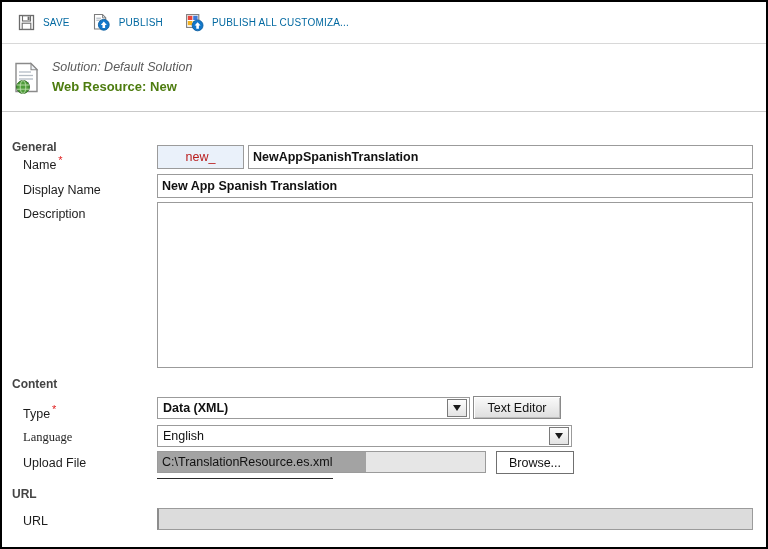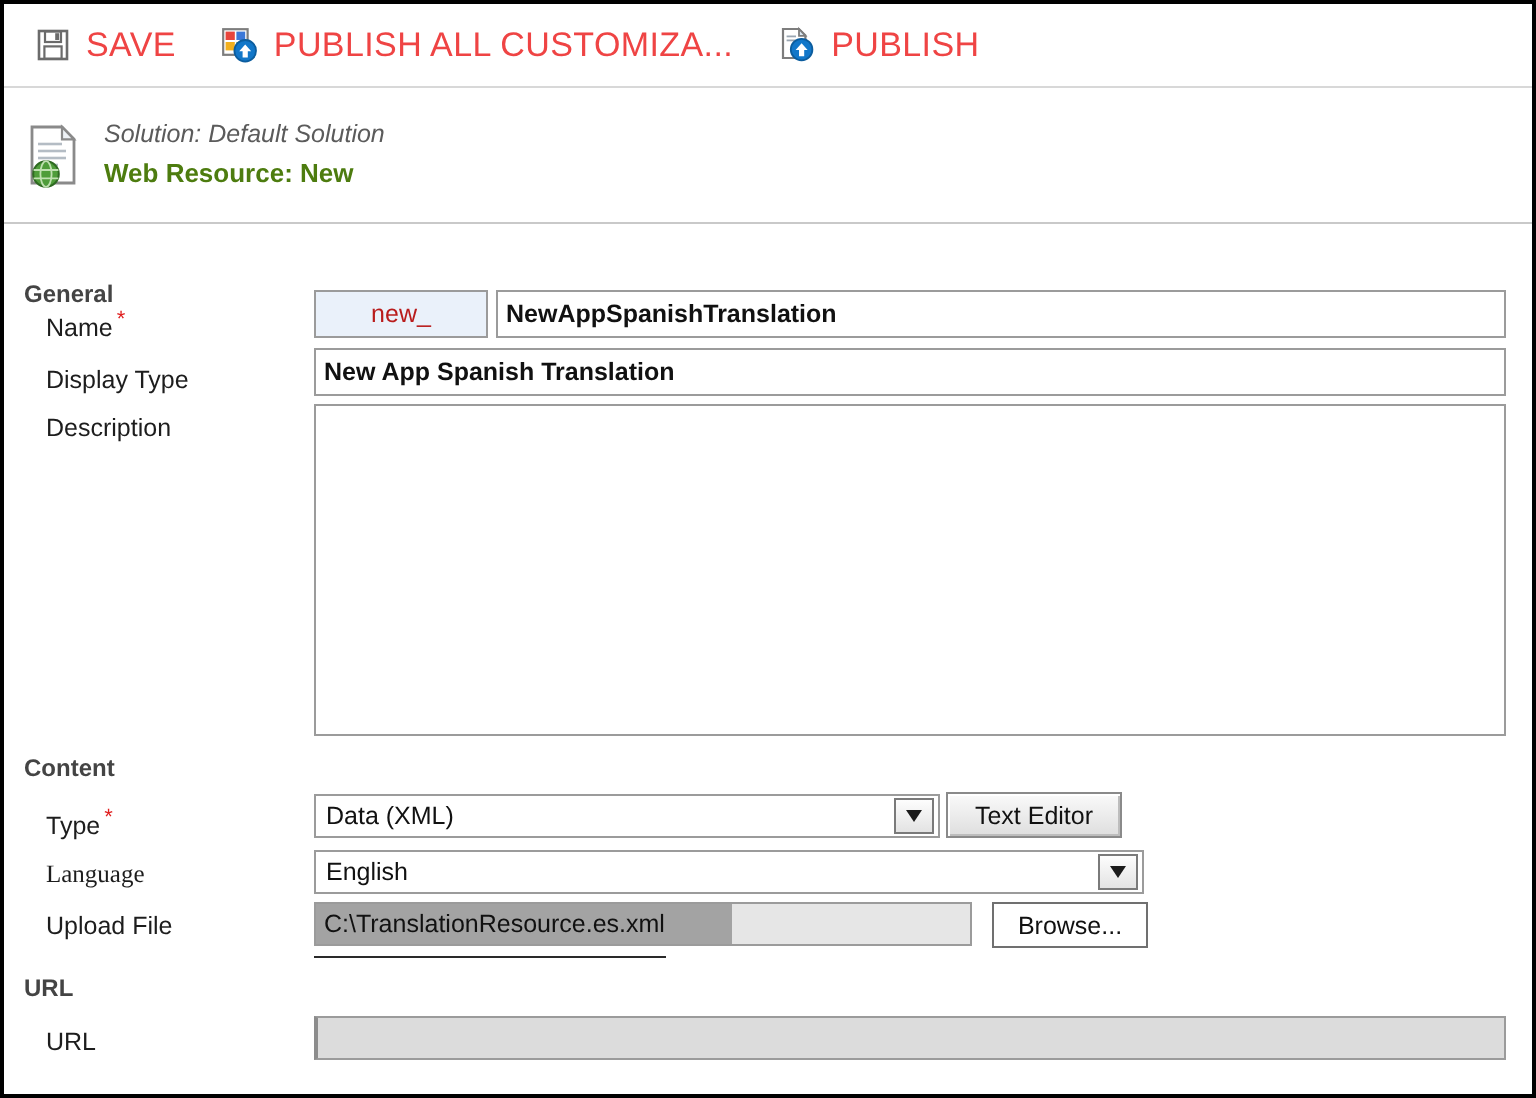--- a/index.html
+++ b/index.html
@@ -35,22 +35,22 @@
   }
   .tb-btn {
     display: flex;
     align-items: center;
     height: 28px;
     margin-right: 22px;
     cursor: default;
     user-select: none;
   }
   .tb-btn .tb-label {
-    font-size: 17px;
-    color: #ef4444;
+    font-size: 10px;
+    color: #0369a1;
     letter-spacing: 0.2px;
     margin-left: 7px;
     white-space: nowrap;
   }
   .icon-wrap {
     width: 20px;
     height: 20px;
     display: inline-flex;
     align-items: center;
     justify-content: center;
@@ -275,51 +275,51 @@
     <div class="tb-btn">
       <span class="icon-wrap">
         <svg width="17" height="17" viewBox="0 0 17 17">
           <rect x="1.5" y="1.5" width="14" height="14" fill="#ffffff" stroke="#6b6b6b" stroke-width="1.3"></rect>
           <rect x="4.5" y="1.8" width="8" height="5.2" fill="#ffffff" stroke="#6b6b6b" stroke-width="1.1"></rect>
           <rect x="9.6" y="2.6" width="2" height="3.4" fill="#6b6b6b"></rect>
           <rect x="4.2" y="9.2" width="8.6" height="6.1" fill="#ffffff" stroke="#6b6b6b" stroke-width="1.1"></rect>
         </svg>
       </span>
       <span class="tb-label">SAVE</span>
+    </div>
+
+    <div class="tb-btn">
+      <span class="icon-wrap">
+        <svg width="19" height="19" viewBox="0 0 19 19">
+          <path d="M2.5 1.5 h8 l3.2 3.2 v11.3 h-11.2 z" fill="#ffffff" stroke="#7d7d7d" stroke-width="1.1"></path>
+          <path d="M10.5 1.5 v3.4 h3.2 z" fill="#dbe7f2" stroke="#7d7d7d" stroke-width="0.9"></path>
+          <line x1="4.3" y1="5.2" x2="9" y2="5.2" stroke="#9aa6b2" stroke-width="0.9"></line>
+          <line x1="4.3" y1="7.2" x2="9" y2="7.2" stroke="#9aa6b2" stroke-width="0.9"></line>
+          <circle cx="11.8" cy="11.8" r="5.4" fill="#1277c9" stroke="#0c5d9e" stroke-width="0.9"></circle>
+          <path d="M11.8 8.6 l3 3.4 h-1.7 v3.1 h-2.6 v-3.1 h-1.7 z" fill="#ffffff"></path>
+        </svg>
+      </span>
+      <span class="tb-label">PUBLISH</span>
     </div>
 
     <div class="tb-btn">
       <span class="icon-wrap">
         <svg width="19" height="19" viewBox="0 0 19 19">
           <rect x="1.6" y="1.6" width="12.2" height="12.8" fill="#ffffff" stroke="#7d7d7d" stroke-width="1.1"></rect>
           <rect x="2.8" y="2.8" width="4.6" height="4.2" fill="#e8453c"></rect>
           <rect x="8.2" y="2.8" width="4.4" height="4.2" fill="#3c78d8"></rect>
           <rect x="2.8" y="8" width="4.6" height="4.2" fill="#f2b01e"></rect>
           <rect x="8.2" y="8" width="4.4" height="4.2" fill="#5aa84f"></rect>
           <circle cx="12.6" cy="12.4" r="5.4" fill="#1277c9" stroke="#0c5d9e" stroke-width="0.9"></circle>
           <path d="M12.6 9.2 l3 3.4 h-1.7 v3.1 h-2.6 v-3.1 h-1.7 z" fill="#ffffff"></path>
         </svg>
       </span>
       <span class="tb-label">PUBLISH ALL CUSTOMIZA...</span>
     </div>
 
-    <div class="tb-btn">
-      <span class="icon-wrap">
-        <svg width="19" height="19" viewBox="0 0 19 19">
-          <path d="M2.5 1.5 h8 l3.2 3.2 v11.3 h-11.2 z" fill="#ffffff" stroke="#7d7d7d" stroke-width="1.1"></path>
-          <path d="M10.5 1.5 v3.4 h3.2 z" fill="#dbe7f2" stroke="#7d7d7d" stroke-width="0.9"></path>
-          <line x1="4.3" y1="5.2" x2="9" y2="5.2" stroke="#9aa6b2" stroke-width="0.9"></line>
-          <line x1="4.3" y1="7.2" x2="9" y2="7.2" stroke="#9aa6b2" stroke-width="0.9"></line>
-          <circle cx="11.8" cy="11.8" r="5.4" fill="#1277c9" stroke="#0c5d9e" stroke-width="0.9"></circle>
-          <path d="M11.8 8.6 l3 3.4 h-1.7 v3.1 h-2.6 v-3.1 h-1.7 z" fill="#ffffff"></path>
-        </svg>
-      </span>
-      <span class="tb-label">PUBLISH</span>
-    </div>
-
   </div>
 
   <div class="rec-header">
     <div class="rec-icon">
       <svg width="32" height="34" viewBox="0 0 32 34">
         <path d="M4 2.5 h15 l6 6 v22 h-21 z" fill="#ffffff" stroke="#8a8a8a" stroke-width="1.4"></path>
         <path d="M19 2.5 v6.2 h6 z" fill="#eef2f6" stroke="#8a8a8a" stroke-width="1.1"></path>
         <line x1="7" y1="11" x2="19" y2="11" stroke="#b4bcc4" stroke-width="1.3"></line>
         <line x1="7" y1="14.5" x2="21" y2="14.5" stroke="#b4bcc4" stroke-width="1.3"></line>
         <line x1="7" y1="18" x2="21" y2="18" stroke="#b4bcc4" stroke-width="1.3"></line>
@@ -338,32 +338,32 @@
   <div class="form-body">
 
     <div class="section-title" style="top:28px;">General</div>
 
     <div class="field-label" style="top:42px;">
       <span>Name</span><span class="req">*</span>
     </div>
     <div class="prefix-box" style="left:155px; top:33px; width:87px; height:24px;">new_</div>
     <input class="txt" style="left: 246px; top: 33px; width: 505px; height: 24px;" value="NewAppSpanishTranslation">
 
-    <div class="field-label" style="top:71px;">Display Type</div>
+    <div class="field-label" style="top:71px;">Display Name</div>
     <input class="txt" style="left: 155px; top: 62px; width: 596px; height: 24px;" value="New App Spanish Translation">
 
     <div class="field-label" style="top:95px;">Description</div>
     <textarea class="ta" style="left: 155px; top: 90px; width: 596px; height: 166px;"></textarea>
 
     <div class="section-title" style="top:265px;">Content</div>
 
     <div class="field-label" style="top:291px;">
       <span>Type</span><span class="req">*</span>
     </div>
-    <div class="sel" style="left:155px; top:285px; width:313px; height:22px;">
+    <div class="sel" style="left:155px; top:285px; width:313px; height:22px;font-weight:bold;">
       <span class="sel-val">Data (XML)</span>
       <span class="sel-arrow">
           <span class="chev"></span>
         </span>
     </div>
     <div class="btn" style="left:471px; top:284px; width:88px; height:23px;">Text Editor</div>
 
     <div class="field-label" style="top:318px;font-family:Liberation Serif, serif;">Language</div>
     <div class="sel" style="left:155px; top:313px; width:415px; height:22px;">
       <span class="sel-val">English</span>

